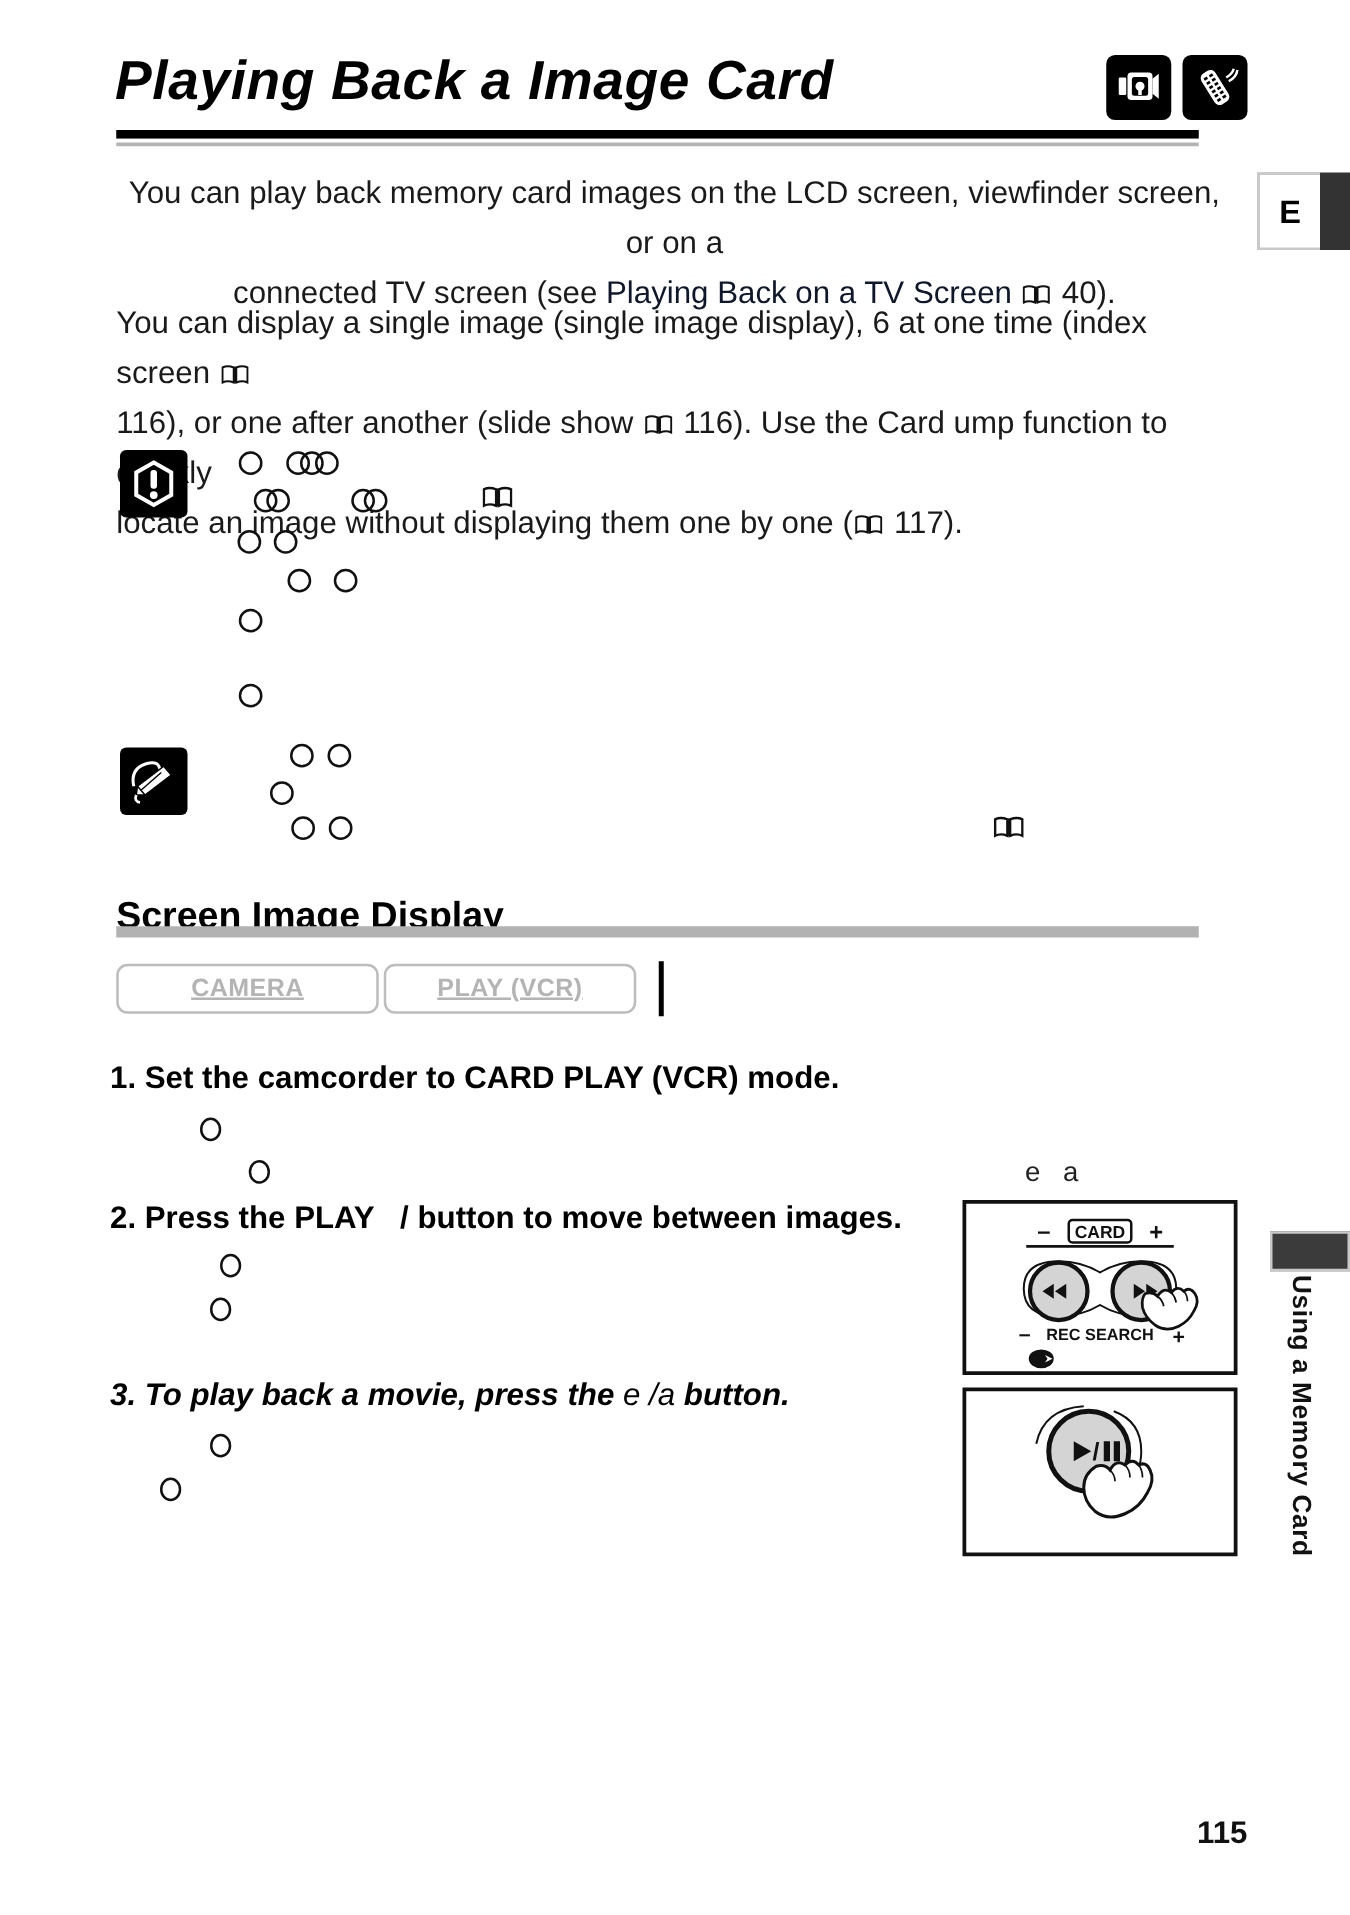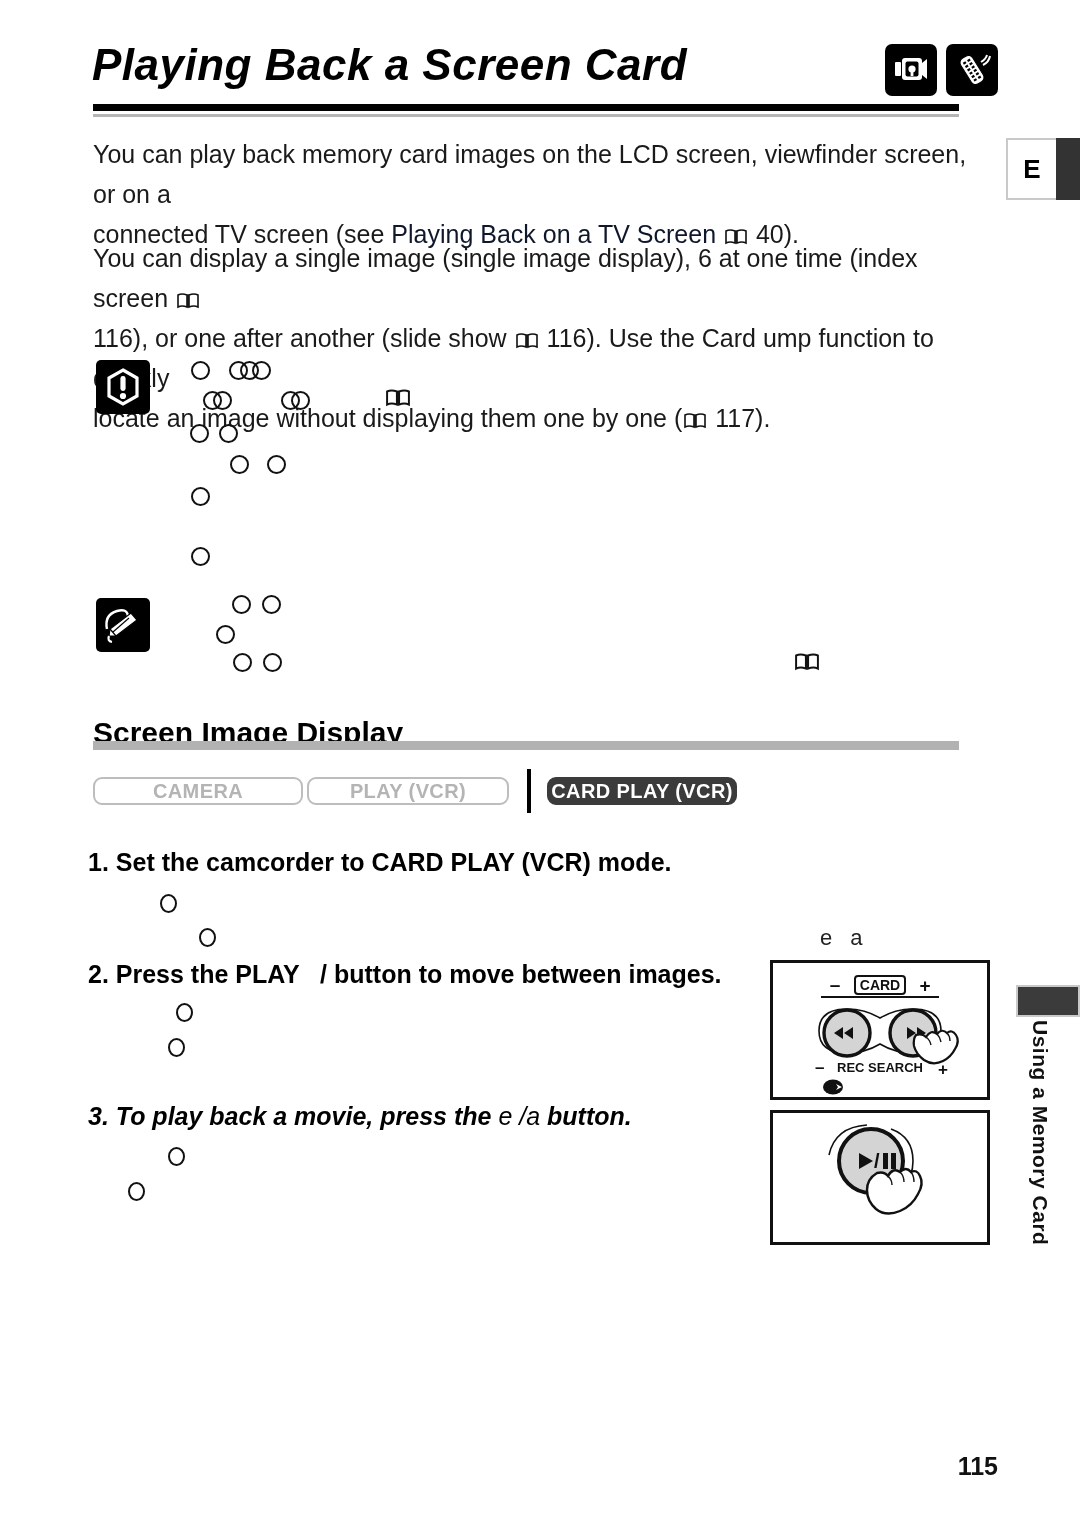--- a/index.html
+++ b/index.html
@@ -81,21 +81,21 @@
 
   
   .para {
     position: absolute;
     left: 93px;
     width: 893px;
     font-size: 25px;
     line-height: 40px;
     color: #1a1a1a;
   }
-  .para.p1 { top: 134px; }
+  .para.p1 { top: 134px; text-align: center; }
   .para.p2 { top: 238px; }
   .soft { color: #0f172a; }
   .bookicon {
     display: inline-block;
     width: 22px;
     height: 17px;
     vertical-align: -2px;
     margin: 0 2px;
   }
 
@@ -149,32 +149,33 @@
   .modes {
     position: absolute;
     left: 93px;
     top: 768px;
     width: 900px;
     height: 46px;
     display: flex;
     align-items: center;
   }
   .mode-btn {
-    height: 28px;
+    height: 40px;
     box-sizing: border-box;
     border: 2.5px solid #bdbdbd;
     border-radius: 9px;
     background: #fff;
     color: #b4b4b4;
     font-size: 20px;
     font-weight: bold;
     letter-spacing: 0.4px;
     display: flex;
     align-items: center;
     justify-content: center;
+    text-decoration: underline;
   }
   .mode-btn.m1 { width: 210px; }
   .mode-btn.m2 { width: 202px; margin-left: 4px; }
   .mode-sep { width: 4px; height: 44px; background: #000; margin-left: 18px; }
   .mode-btn.m3 { width: 202px; margin-left: 22px; }
   .mode-btn.m4 {
     width: 190px;
     margin-left: 16px;
     background: #3b3b3b;
     border-color: #3b3b3b;
@@ -244,21 +245,21 @@
     right: 82px;
     top: 1452px;
     font-size: 25px;
     font-weight: bold;
     color: #111;
   }
 </style>
 </head>
 <body>
 
-<div class="page-title">Playing Back a Screen Card</div>
+<div class="page-title">Playing Back a Image Card</div>
 
 <div class="header-icons">
   <div class="hdr-icon">
     <svg width="38" height="34" viewBox="0 0 38 34">
       <rect x="3" y="9" width="6" height="14" rx="1" fill="#fff"></rect>
       <rect x="10" y="5" width="20" height="22" rx="3" fill="#fff"></rect>
       <rect x="13.5" y="8.5" width="13" height="15" rx="2" fill="#000"></rect>
       <circle cx="20" cy="16" r="3.6" fill="#fff"></circle>
       <rect x="18.6" y="16" width="2.8" height="7" fill="#fff"></rect>
       <path d="M30 10 L35 6 L35 26 L30 22 Z" fill="#fff"></path>
@@ -407,21 +408,20 @@
   <span class="ring" style="left:128px;top:1182px;width:17px;height:19px;"></span>
 </div>
 
 <div class="section-head">Screen Image Display</div>
 <div class="section-rule"></div>
 
 <div class="modes">
   <div class="mode-btn m1">CAMERA</div>
   <div class="mode-btn m2">PLAY (VCR)</div>
   <div class="mode-sep"></div>
-  <div class="mode-btn m4">CARD PLAY (VCR)</div>
 </div>
 
 <div class="step s1">
   <span>1.</span>
   <span>Set the camcorder to CARD PLAY (VCR) mode.</span>
 </div>
 
 <div class="step s2">
   <span>2.</span>
   <span>Press the PLAY</span>

